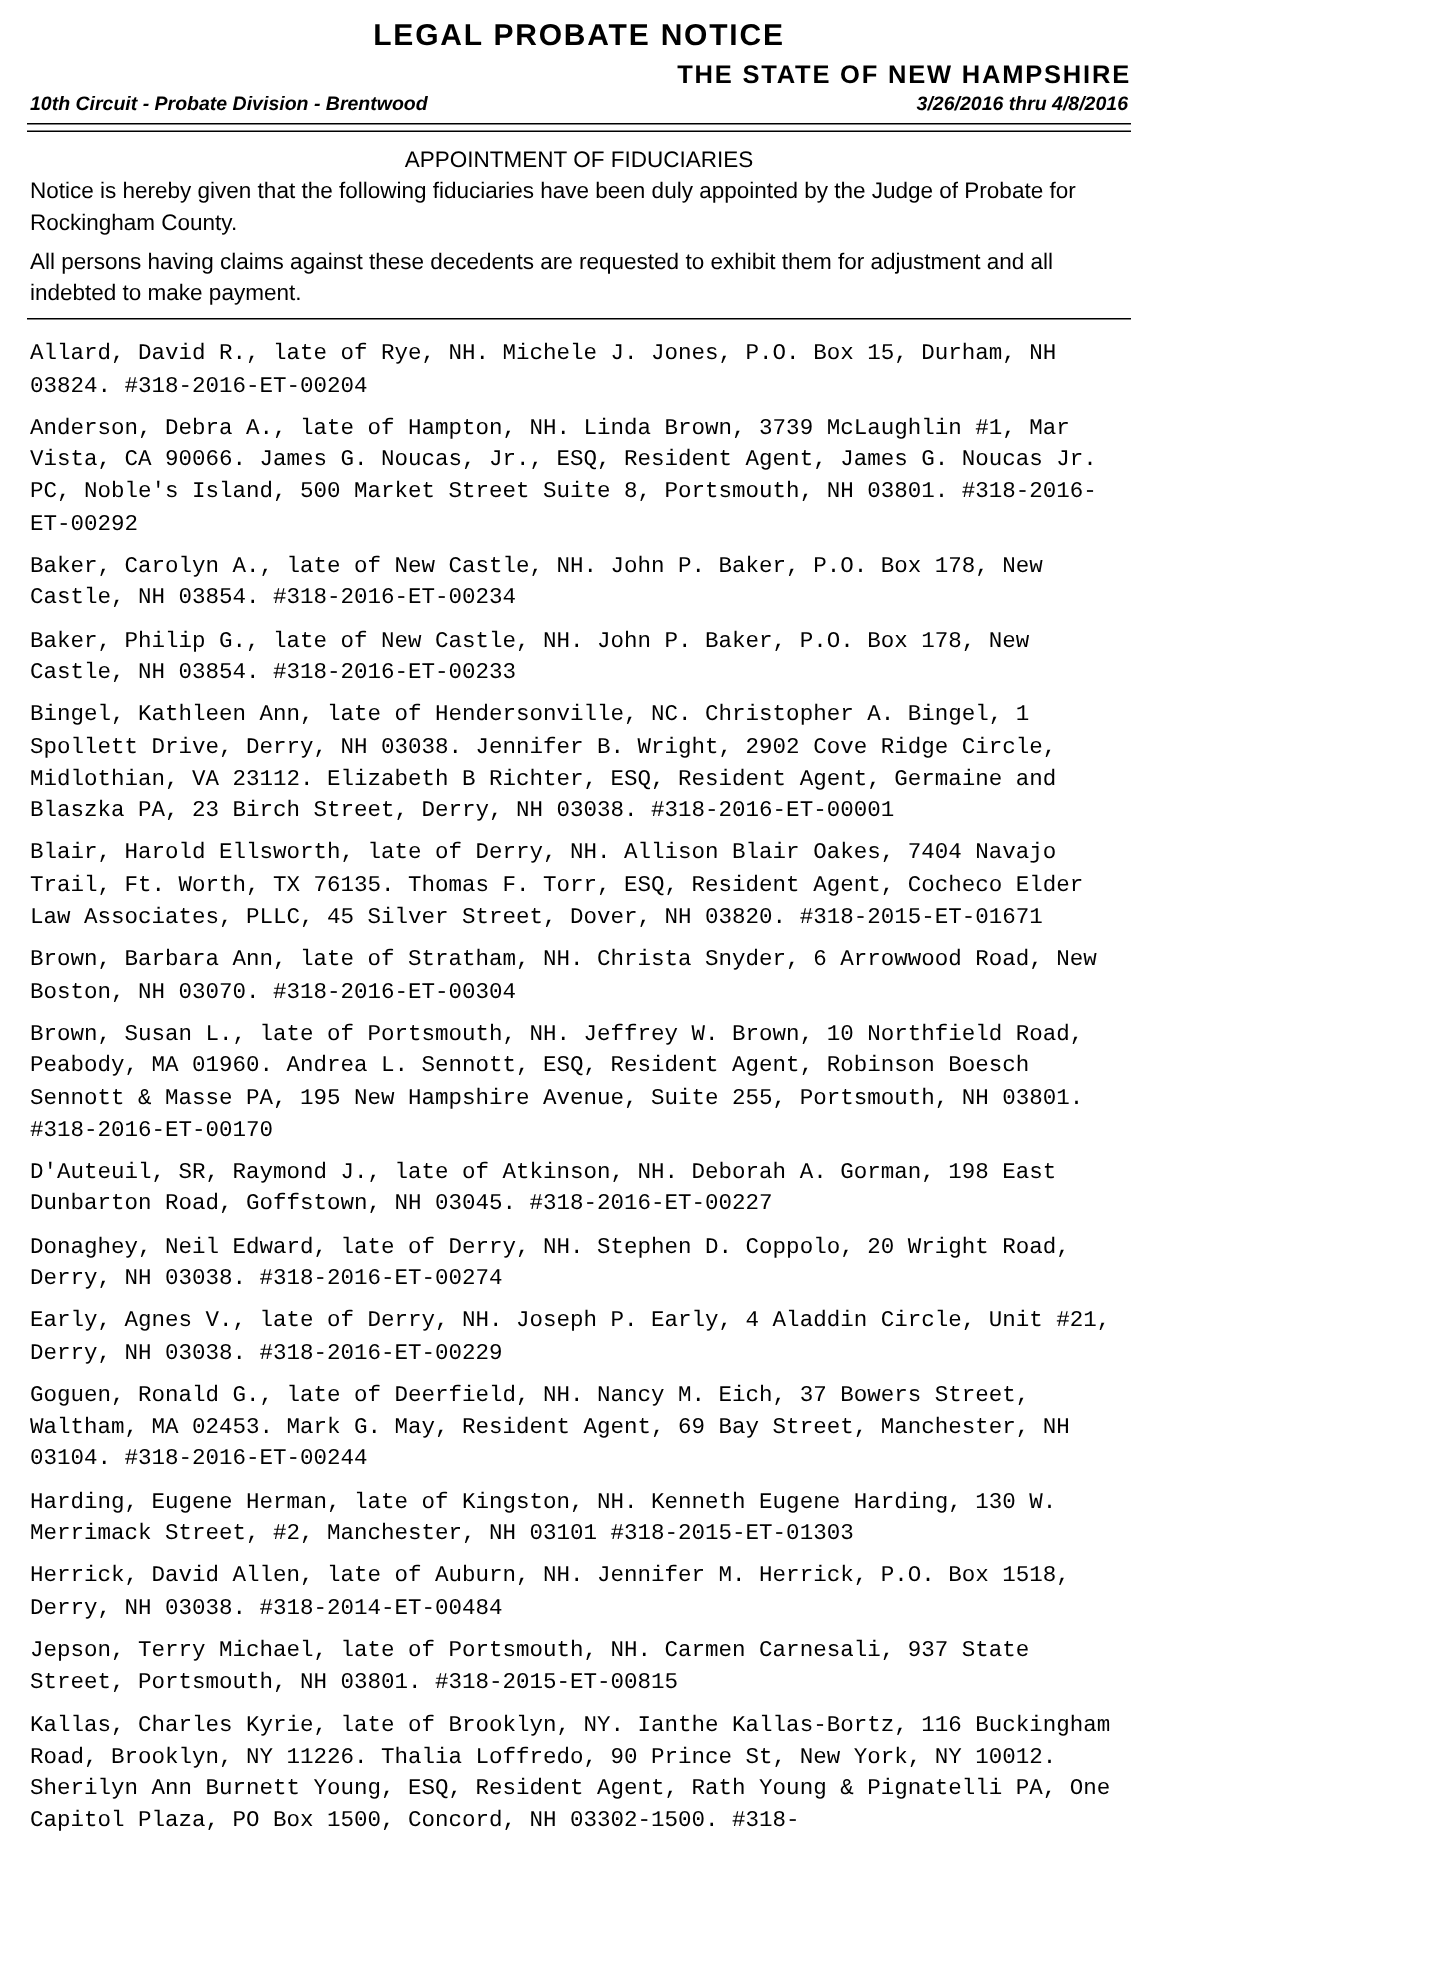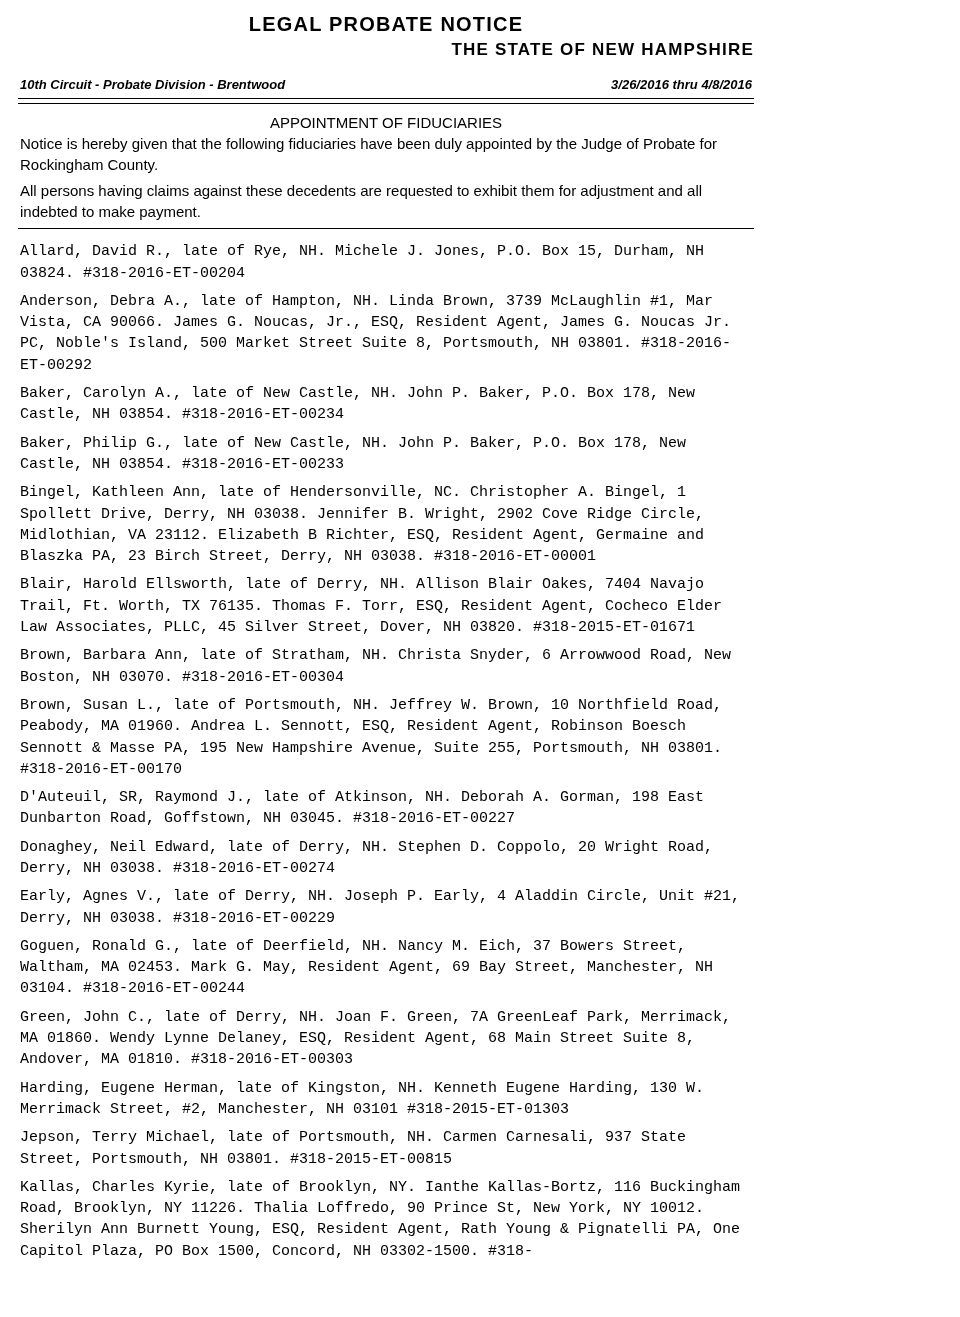--- a/index.html
+++ b/index.html
@@ -34,21 +34,20 @@
     line-height: 1.3;
     margin: 2px 0 0 0;
   }
   .meta-row {
     display: flex;
     justify-content: space-between;
     align-items: baseline;
     font-size: 13px;
     font-weight: bold;
     font-style: italic;
-    margin-top: 16px;
     padding: 0 2px;
   }
   .rule {
     border: 0;
     border-top: 1px solid #000;
     margin: 6px 0 0 0;
   }
   .rule.thin {
     margin-top: 4px;
   }
@@ -114,19 +113,19 @@
     <p class="entry">Baker, Carolyn A., late of New Castle, NH. John P. Baker, P.O. Box 178, New Castle, NH 03854.  #318-2016-ET-00234</p>
     <p class="entry">Baker, Philip G., late of New Castle, NH. John P. Baker, P.O. Box 178, New Castle, NH 03854.  #318-2016-ET-00233</p>
     <p class="entry">Bingel, Kathleen Ann, late of Hendersonville, NC. Christopher A. Bingel, 1 Spollett Drive, Derry, NH 03038. Jennifer B. Wright, 2902 Cove Ridge Circle, Midlothian, VA 23112. Elizabeth B Richter, ESQ, Resident Agent, Germaine and Blaszka PA, 23 Birch Street, Derry, NH 03038.  #318-2016-ET-00001</p>
     <p class="entry">Blair, Harold Ellsworth, late of Derry, NH. Allison Blair Oakes, 7404 Navajo Trail, Ft. Worth, TX 76135. Thomas F. Torr, ESQ, Resident Agent, Cocheco Elder Law Associates, PLLC, 45 Silver Street, Dover, NH 03820.  #318-2015-ET-01671</p>
     <p class="entry">Brown, Barbara Ann, late of Stratham, NH. Christa Snyder, 6 Arrowwood Road, New Boston, NH 03070.  #318-2016-ET-00304</p>
     <p class="entry">Brown, Susan L., late of Portsmouth, NH. Jeffrey W. Brown, 10 Northfield Road, Peabody, MA 01960. Andrea L. Sennott, ESQ, Resident Agent, Robinson Boesch Sennott &amp; Masse PA, 195 New Hampshire Avenue, Suite 255, Portsmouth, NH 03801.  #318-2016-ET-00170</p>
     <p class="entry">D'Auteuil, SR, Raymond J., late of Atkinson, NH. Deborah A. Gorman, 198 East Dunbarton Road, Goffstown, NH 03045.  #318-2016-ET-00227</p>
     <p class="entry">Donaghey, Neil Edward, late of Derry, NH. Stephen D. Coppolo, 20 Wright Road, Derry, NH 03038.  #318-2016-ET-00274</p>
     <p class="entry">Early, Agnes V., late of Derry, NH. Joseph P. Early, 4 Aladdin Circle, Unit #21, Derry, NH 03038.  #318-2016-ET-00229</p>
     <p class="entry">Goguen, Ronald G., late of Deerfield, NH. Nancy M. Eich, 37 Bowers Street, Waltham, MA 02453. Mark G. May, Resident Agent, 69 Bay Street, Manchester, NH 03104.  #318-2016-ET-00244</p>
-    <p class="entry">Green, John C., late of Derry, NH. Joan F. Green, 7A GreenLeaf Park, Merrimack, MA 01860. Wendy Lynne Delaney, ESQ, Resident Agent, 68 Main Street Suite 8, Andover, MA 01810.  #318-2016-ET-00303</p>
     <p class="entry">Harding, Eugene Herman, late of Kingston, NH.  Kenneth Eugene Harding, 130 W. Merrimack Street, #2, Manchester, NH  03101 #318-2015-ET-01303</p>
+    <p class="entry">Herrick, David Allen, late of Auburn, NH. Jennifer M. Herrick, P.O. Box 1518, Derry, NH 03038.  #318-2014-ET-00484</p>
     <p class="entry">Jepson, Terry Michael, late of Portsmouth, NH. Carmen Carnesali, 937 State Street, Portsmouth, NH 03801.  #318-2015-ET-00815</p>
     <p class="entry">Kallas, Charles Kyrie, late of Brooklyn, NY. Ianthe Kallas-Bortz, 116 Buckingham Road, Brooklyn, NY 11226.  Thalia Loffredo, 90 Prince St, New York, NY 10012. Sherilyn Ann Burnett Young, ESQ, Resident Agent, Rath Young &amp; Pignatelli PA, One Capitol Plaza, PO Box 1500, Concord, NH 03302-1500.  #318-</p>
   </div>
 
 </div>
 
 </body></html>

